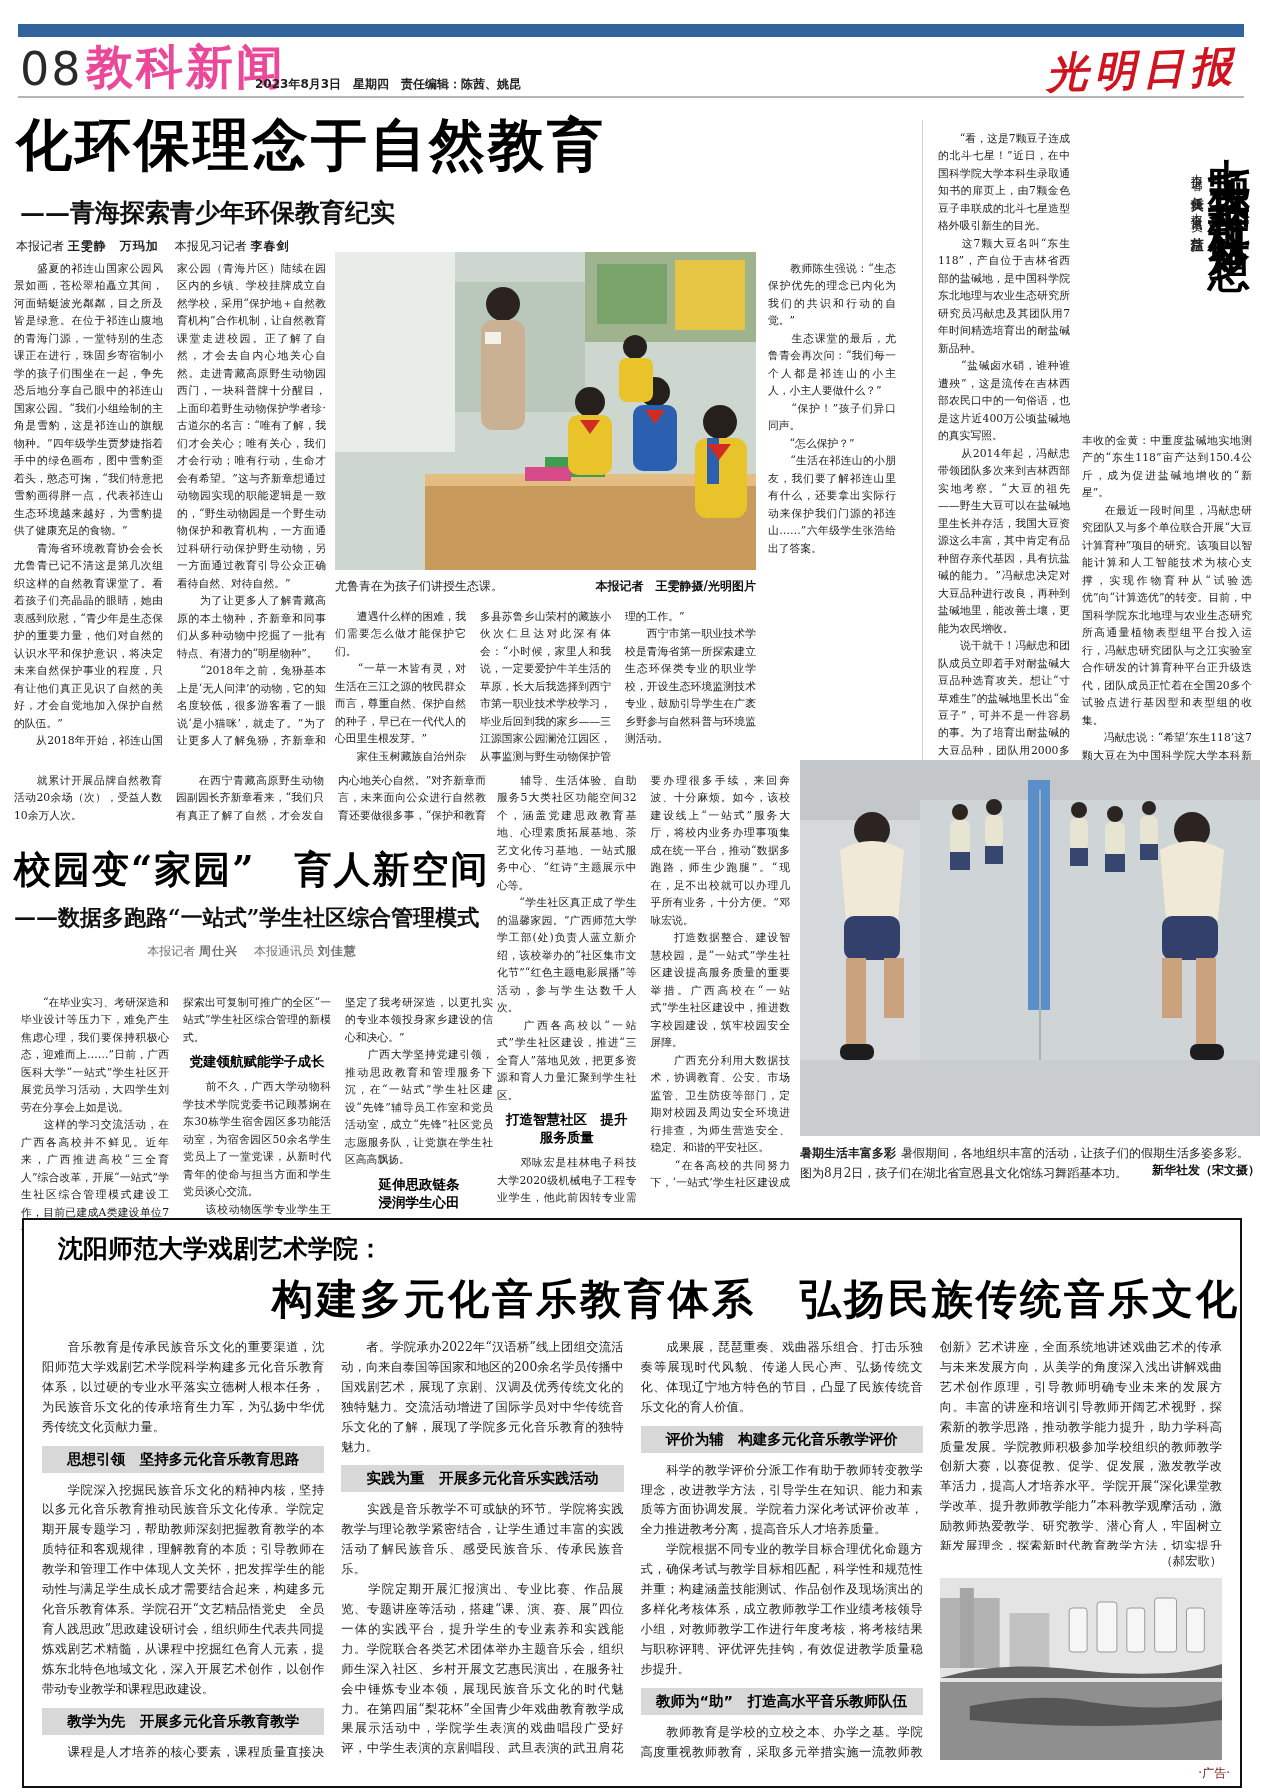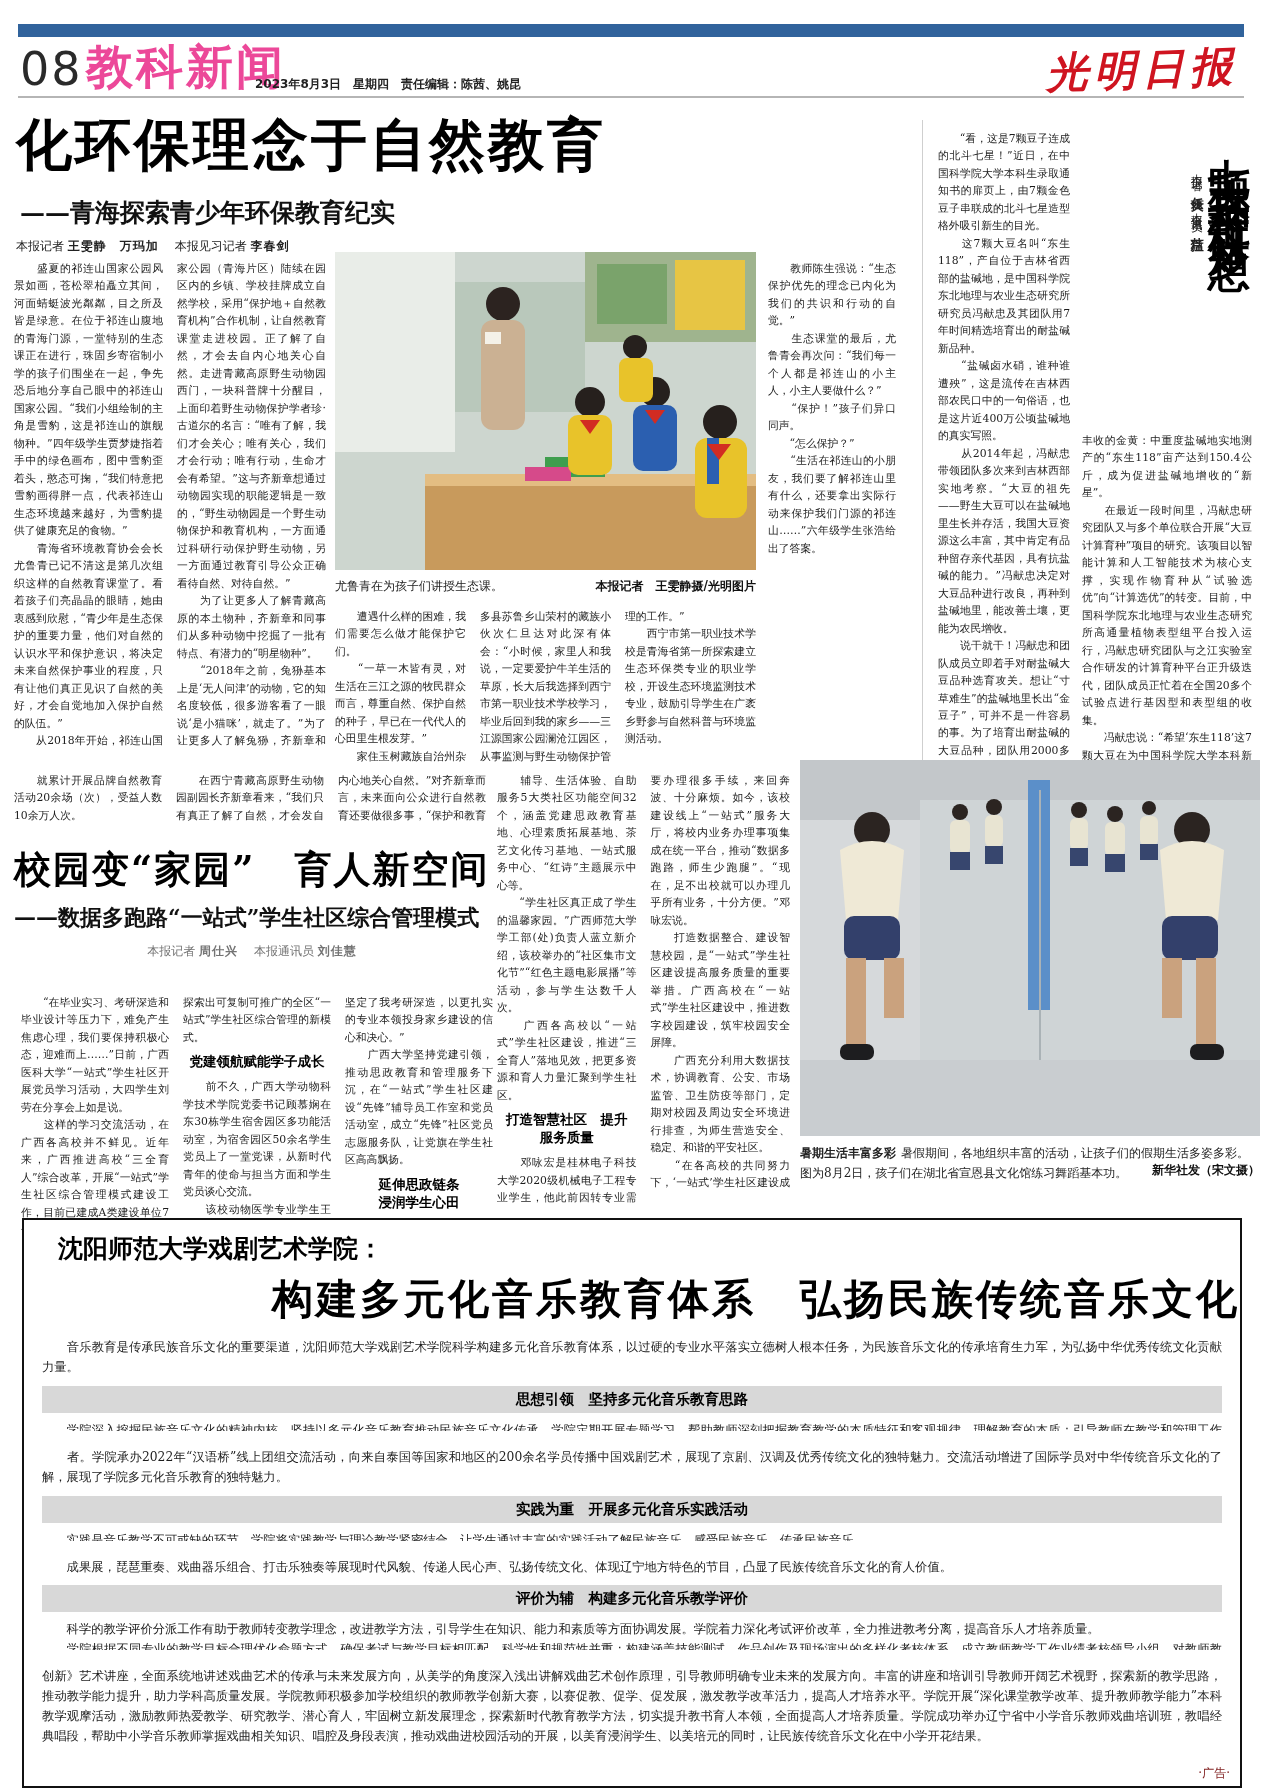--- a/index.html
+++ b/index.html
@@ -45,21 +45,21 @@
   .rail-rule{left:922px;top:120px;width:1px;height:644px;background:#cfcfcf;}
   
   .photo{display:block;}
   .photo svg{display:block;width:100%;height:100%;}
   
   .adbox{left:22px;top:1218px;width:1216px;height:566px;border:2px solid #111;background:#fff;}
   .ad-org{position:absolute;left:34px;top:12px;font-family:"DejaVu Sans","Liberation Sans",sans-serif;
           font-size:25px;font-weight:bold;color:#000;}
   .ad-headline{position:absolute;left:0;right:0;top:52px;text-align:right;font-size:41px;
           font-weight:900;letter-spacing:3px;color:#000;}
-  .ad-cols{position:absolute;left:18px;top:118px;right:18px;bottom:26px;display:flex;gap:17px;flex-direction:column;}
+  .ad-cols{position:absolute;left:18px;top:118px;right:18px;bottom:26px;display:flex;gap:17px;}
   .ad-col{flex:1;overflow:hidden;position:relative;}
   .ad-sub{background:#d8d8d8;font-weight:bold;font-size:14.5px;text-align:center;padding:4px 2px;
           margin:8px 0;font-family:"DejaVu Sans","Liberation Sans",sans-serif;color:#000;}
   .ad-p{font-size:12.3px;line-height:1.62;text-align:justify;white-space:pre-line;margin:0;}
   .ad-sign{text-align:right;font-size:12.3px;margin-top:2px;}
   .ad-label{position:absolute;right:10px;bottom:4px;font-size:12px;color:#7f1d1d;}
 </style>
 </head>
 <body>
 

